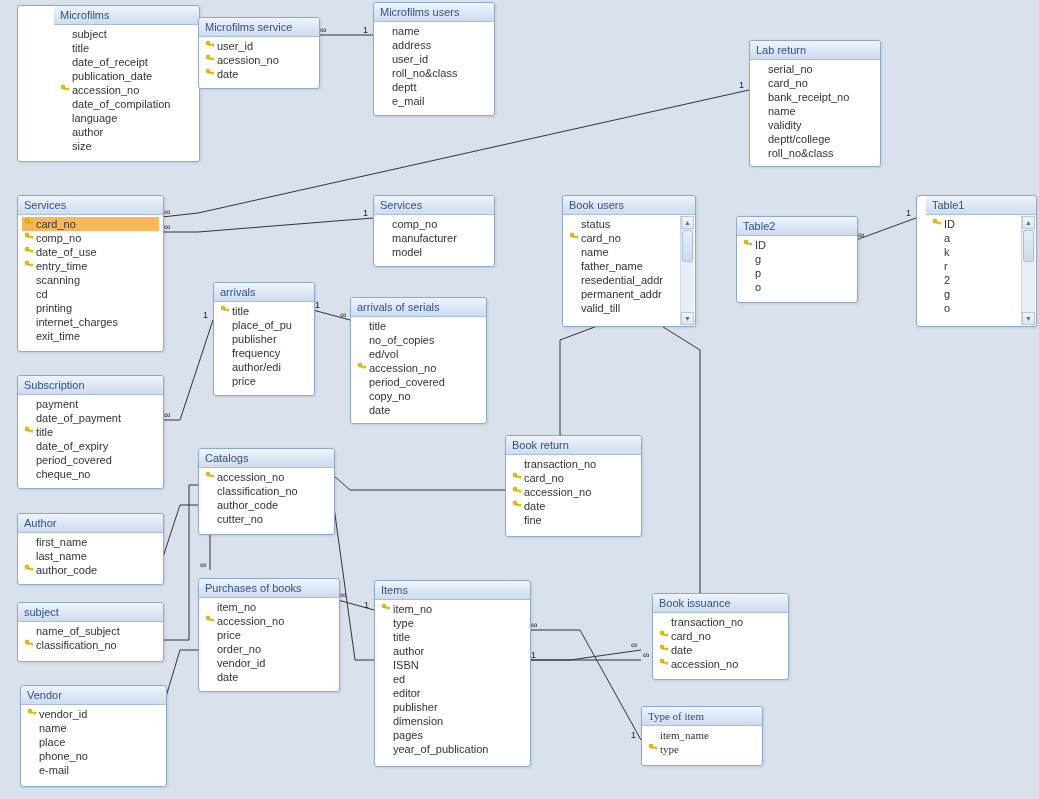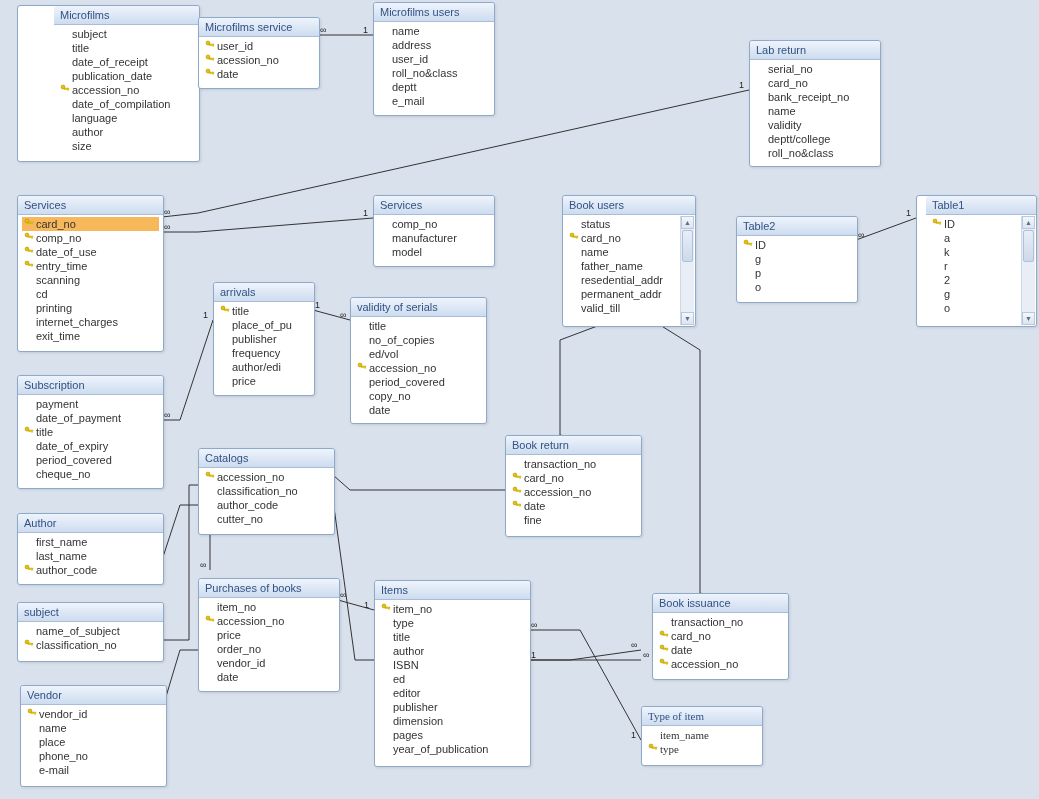--- a/index.html
+++ b/index.html
@@ -503,21 +503,21 @@
           <span class="key"></span>
           <span>author/edi</span>
         </div>
         <div class="row">
           <span class="key"></span>
           <span>price</span>
         </div>
       </div>
     </div>
     <div class="table" style="left: 350px; top: 297px; width: 135px; height: 125px;">
-      <div class="title">validity of serials</div>
+      <div class="title">arrivals of serials</div>
       <div class="body">
         <div class="row">
           <span class="key"></span>
           <span>title</span>
         </div>
         <div class="row">
           <span class="key"></span>
           <span>no_of_copies</span>
         </div>
         <div class="row">

